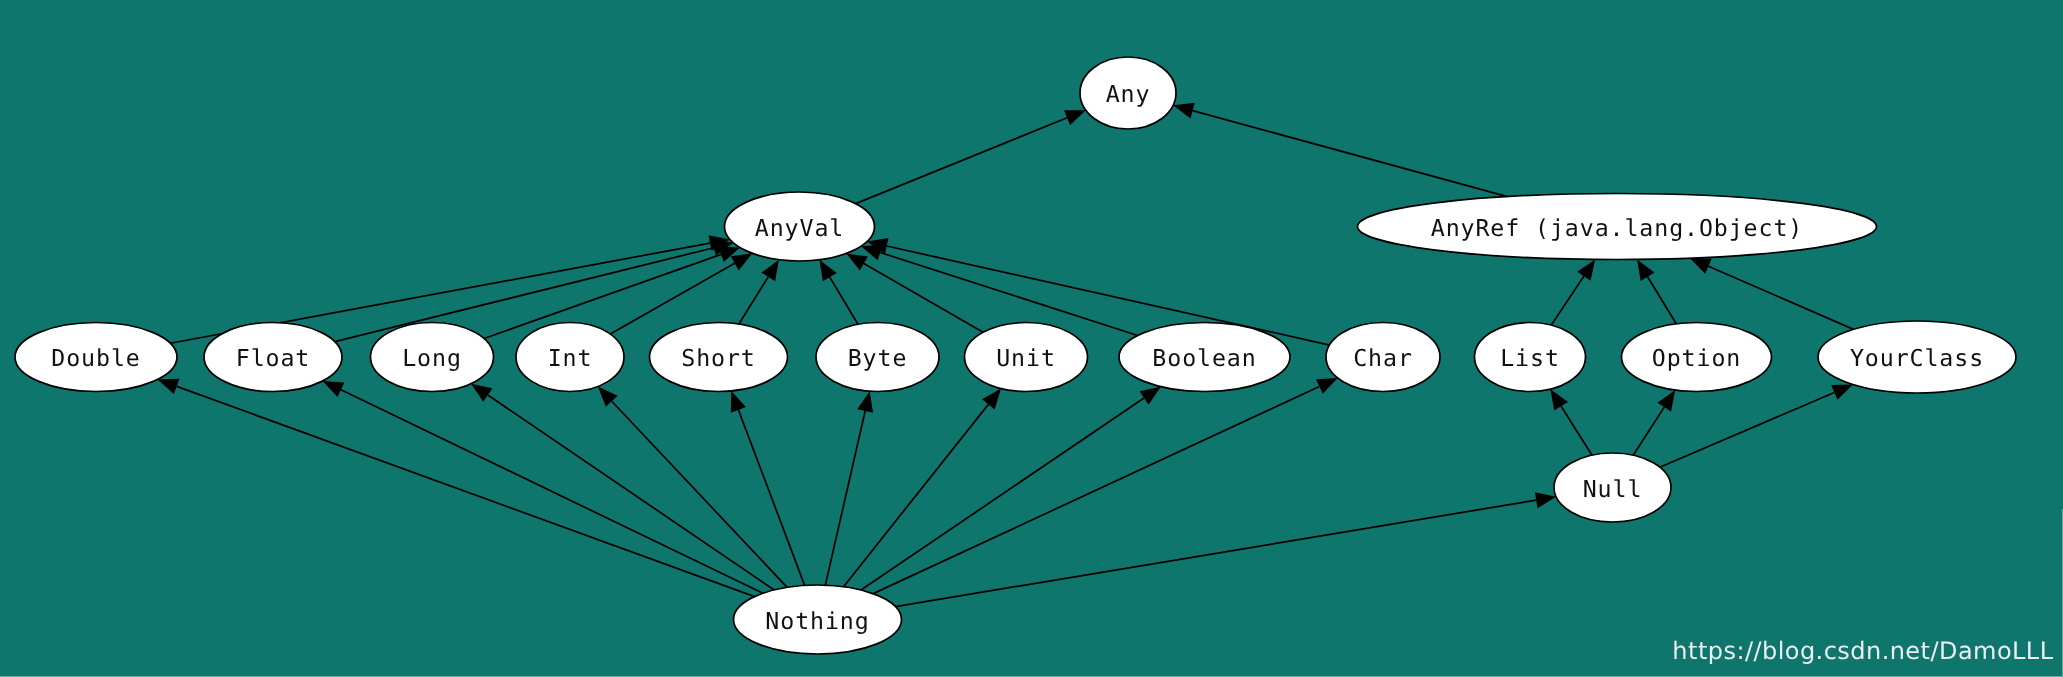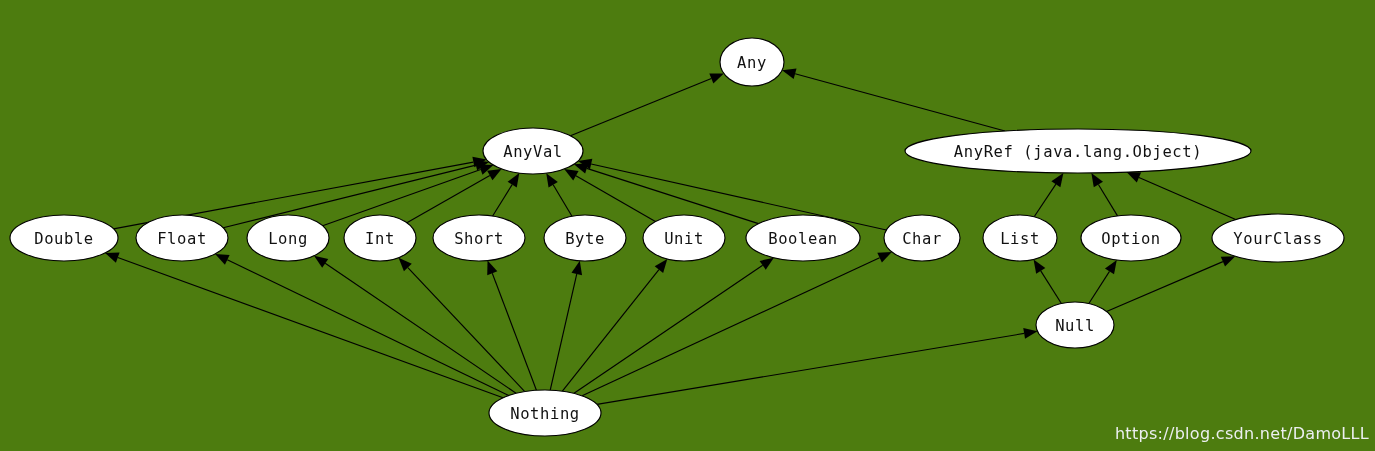--- a/index.html
+++ b/index.html
@@ -12,21 +12,21 @@
     font-family: "DejaVu Sans Mono", "Liberation Mono", monospace;
     width: 1375px;
     height: 451px;
     overflow: hidden;
     position: relative;
   }
   #diagram-root {
     position: relative;
     width: 1375px;
     height: 451px;
-    background: #4d7c0f;
+    background: #0f766e;
   }
   svg#graph {
     display: block;
     width: 1375px;
     height: 451px;
   }
   .node-ellipse {
     fill: #ffffff;
     stroke: #000000;
     stroke-width: 1.15;

